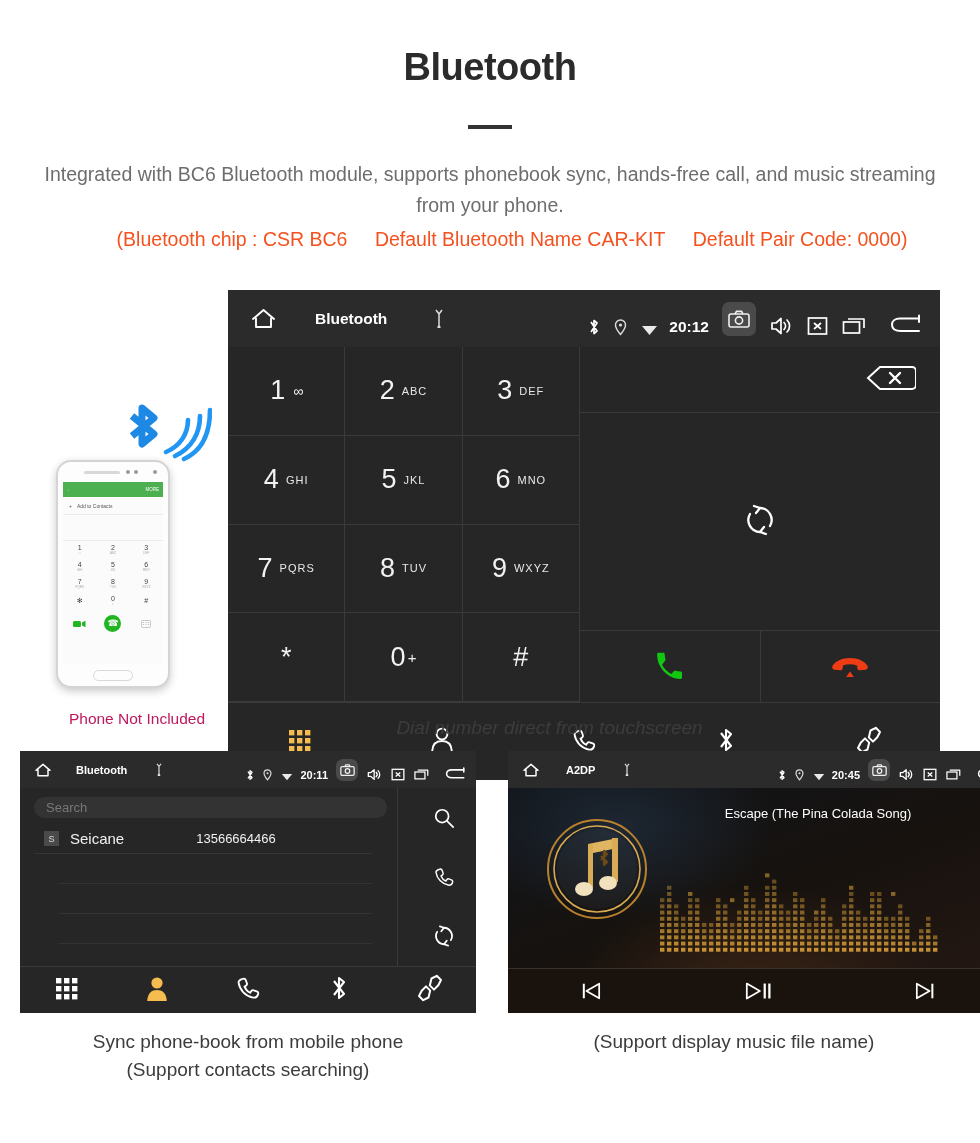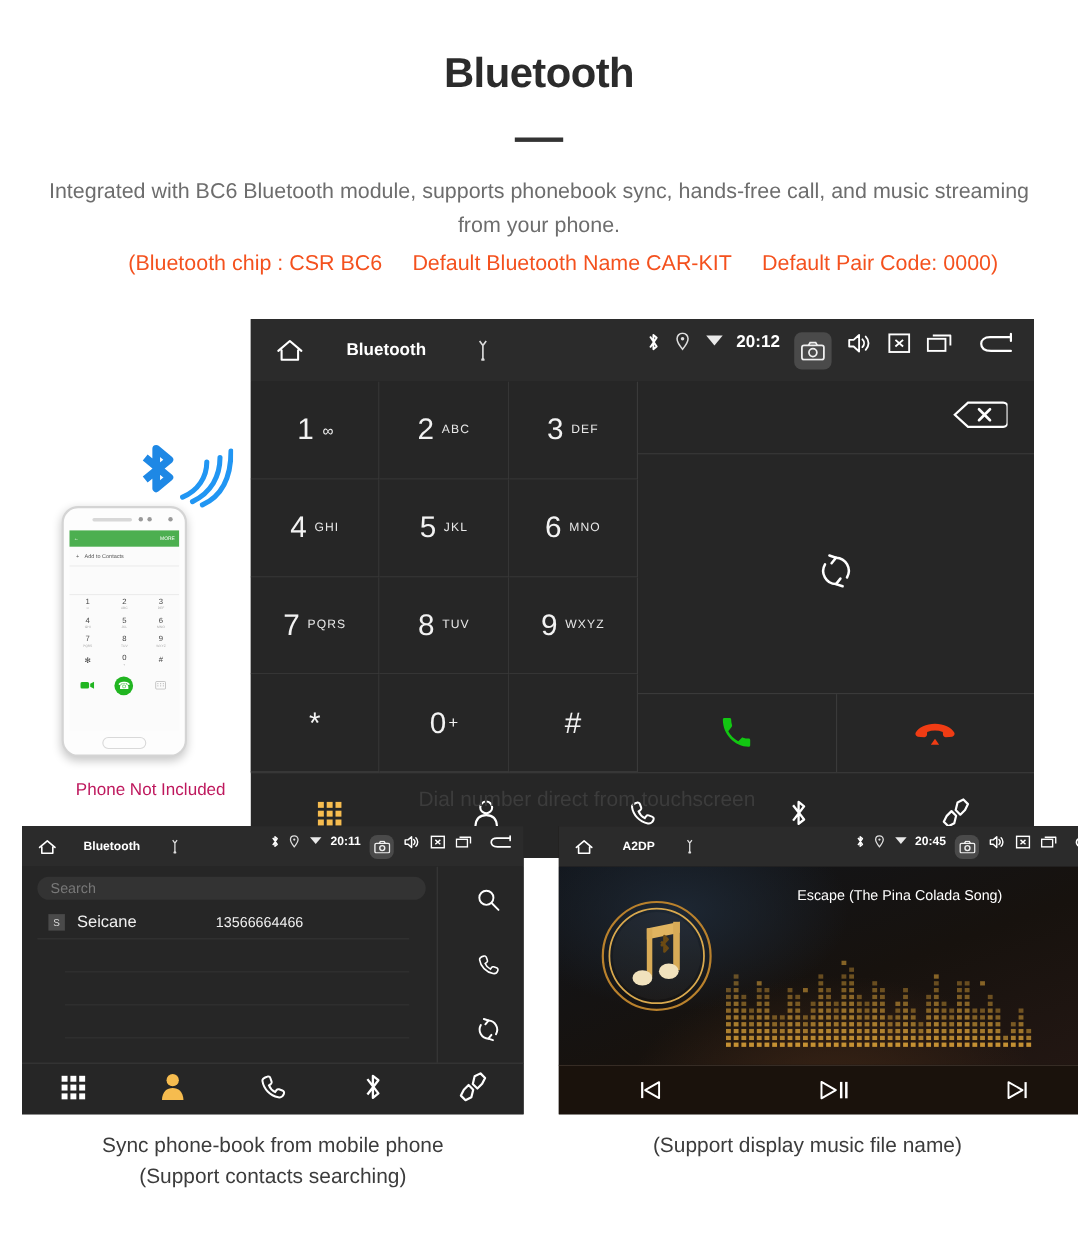--- a/index.html
+++ b/index.html
@@ -48,21 +48,21 @@
   
   .unit { background: #1b1b1b; position: absolute; }
   .statusbar {
     background: #2b2b2b;
     display: flex; align-items: center;
     width: 100%;
     color: #fff;
   }
   .sb-left { display:flex; align-items:center; }
   .sb-title { font-weight: bold; }
-  .sb-right { display:flex; align-items:flex-start; margin-left:auto; }
+  .sb-right { display:flex; align-items:flex-end; margin-left:auto; }
   .sb-ico { display:flex; align-items:center; justify-content:center; }
   .sb-time { font-weight: bold; font-variant-numeric: tabular-nums; }
   .sb-cam {
     background:#4a4a4a; border-radius:7px;
     display:flex;align-items:center;justify-content:center;
   }
 
   
   #dialer { left: 228px; top: 290px; width: 712px; height: 412px; background:#232323; }
   #dialer .statusbar { height: 57px; padding: 0 18px 0 22px; font-size: 15.5px; }
@@ -532,21 +532,21 @@
         <span><svg width="26" height="28" viewBox="0 0 26 28">
             <g fill="none" stroke="#ffffff" stroke-width="2" stroke-linejoin="round">
               <path d="M14.5 4.5 L19.8 1.8 L24 6 L21.3 11.3 L17 15.6 L12.8 11.4 Z"></path>
               <path d="M11.5 23.5 L6.2 26.2 L2 22 L4.7 16.7 L9 12.4 L13.2 16.6 Z"></path>
             </g>
           </svg></span>
       </div>
     </div>
 </div>
 
-<div class="caption" style="left:220px; top:714px; width:627px;">Dial number direct from touchscreen</div>
+<div class="caption" style="left:236px; top:714px; width:627px;font-style:italic;">Dial number direct from touchscreen</div>
 
 <div class="unit" id="phonebook">
   <div class="statusbar">
     <div class="sb-left">
       <span class="sb-ico">
         <svg width="18" height="16" viewBox="0 0 27 23">
             <path d="M3 12 L13.5 3 L24 12 M6 11.5 V20 H21 V11.5" fill="none" stroke="#fff" stroke-width="2.2" stroke-linejoin="round" stroke-linecap="round"></path>
           </svg>
       </span>
       <span class="sb-title">Bluetooth</span>

